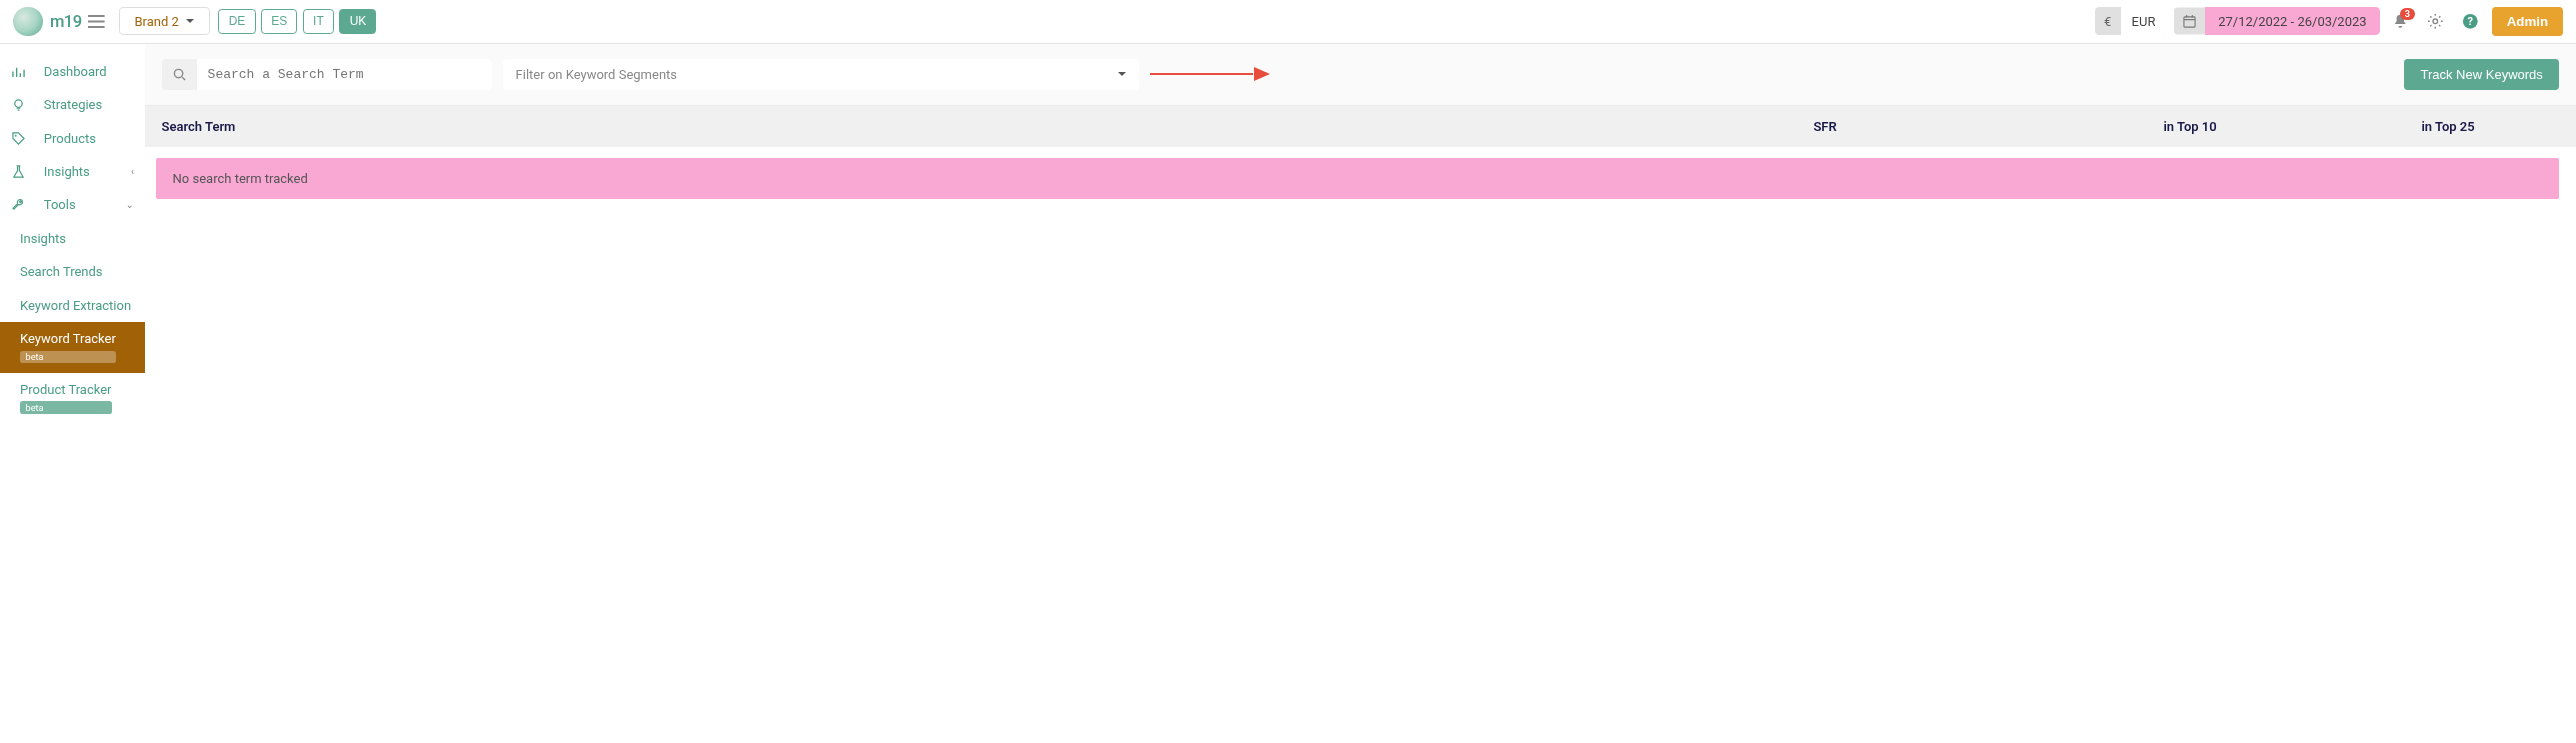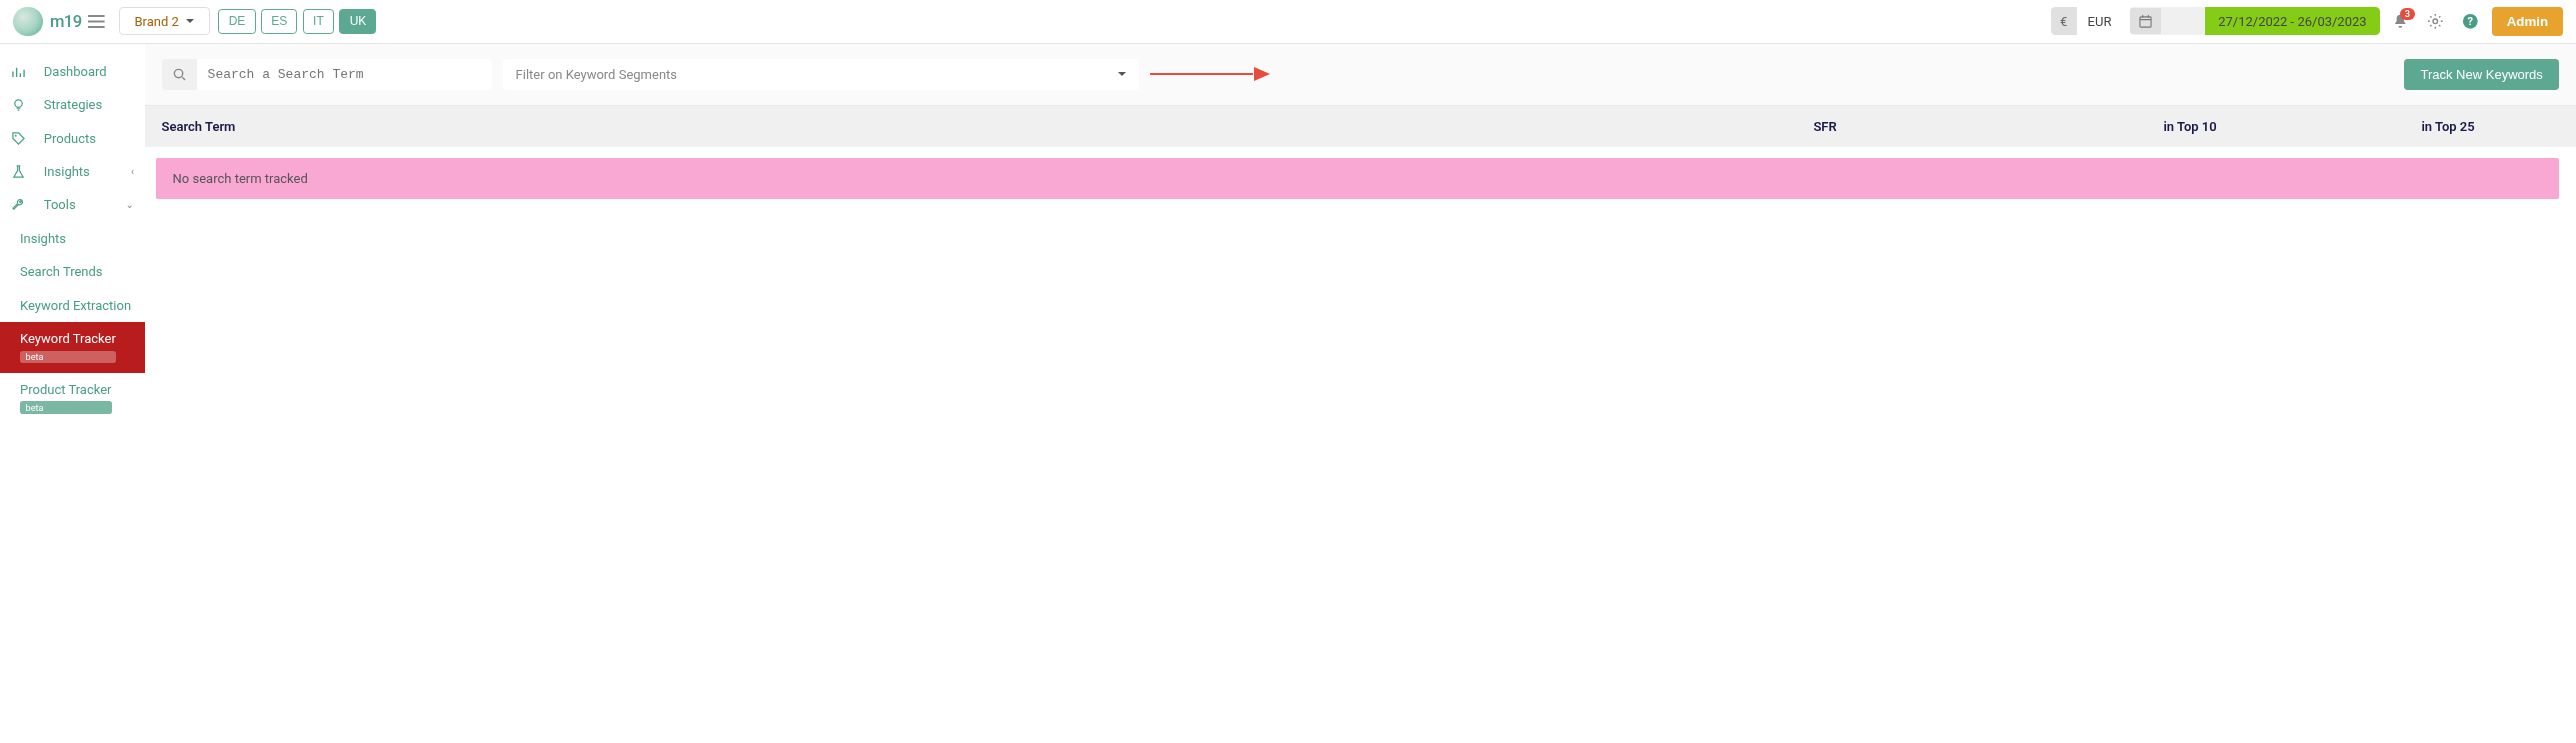--- a/index.html
+++ b/index.html
@@ -19,33 +19,33 @@
     .locale-btns { display: flex; gap: 5.5px; margin-left: 7.4px; align-items: flex-end; }
     .locale-btn { border: 0.9px solid #5ca890; background: #fff; color: #5ca890; padding: 4.6px 9.2px; border-radius: 3.7px; cursor: pointer; font-size: 12px; font-weight: 500; }
     .locale-btn.active { background: #5ca890; color: #fff; }
     
     .header-right { margin-left: auto; display: flex; align-items: center; gap: 7.4px; }
     .currency-group { display: flex; align-items: center; background: #f0f0f0; border-radius: 4.6px; overflow: hidden; }
     .currency-sym { padding: 6.5px 9.2px; background: #e0e0e0; color: #666; }
     .currency-code { padding: 6.5px 11px; background: #fff; color: #444; }
     .date-group { display: flex; align-items: center; background: #f0f0f0; border-radius: 4.6px; overflow: hidden; }
     .date-icon { padding: 6.5px 9.2px; background: #e0e0e0; color: #666; display: flex; align-items: center; }
-    .date-range { padding: 6.5px 13px; background: #84cc16; color: #444; margin-left: 44px; }
+    .date-range { padding: 6.5px 13px; background: #f9a8d4; color: #444; }
     
     .header-icon { position: relative; padding: 5.5px; cursor: pointer; color: #888; }
     .header-icon svg { display: block; }
     .badge { position: absolute; top: 0; right: 0; background: #e74c3c; color: #fff; border-radius: 9.2px; font-size: 9.2px; padding: 0.9px 4.6px; line-height: 1.2; font-weight: 600; }
     
     .admin-btn { background: #e8a22e; color: #fff; padding: 7.4px 14.8px; border: none; border-radius: 3.7px; font-weight: 600; cursor: pointer; }
     
     .body-layout { display: flex; }
     .sidebar { width: 145px; background: #fff; padding: 11px 0; }
     .sidebar-item { display: flex; align-items: center; gap: 18px; padding: 9.2px 11px; color: #4a9d85; cursor: pointer; font-size: 13px; position: relative; }
     .sidebar-item.sub { padding-left: 20px; }
-    .sidebar-item.active { background: #b91c1c; color: #fff; }
+    .sidebar-item.active { background: #a16207; color: #fff; }
     .sidebar-item .chev { margin-left: auto; color: #888; font-size: 10px; }
     .sidebar-icon { width: 14.8px; display: flex; justify-content: center; }
     .beta-badge { display: inline-block; background: #7ab8a3; color: #fff; font-size: 9.2px; padding: 0.9px 5.5px; border-radius: 2.8px; margin-top: 2.8px; }
     .sidebar-item.active .beta-badge { background: rgba(255,255,255,0.3); }
     .sidebar-item .item-text-wrap { display: flex; flex-direction: column; gap: 1.8px; }
     
     .main { flex: 1; padding: 0; }
     .toolbar { display: flex; align-items: center; gap: 11px; padding: 14.8px 16.6px; background: #fafafa; }
     .search-wrap { display: flex; align-items: center; background: #f0f0f0; border-radius: 3.7px; overflow: hidden; width: 330px; }
     .search-icon-box { padding: 7.4px 11px; color: #888; display: flex; }

